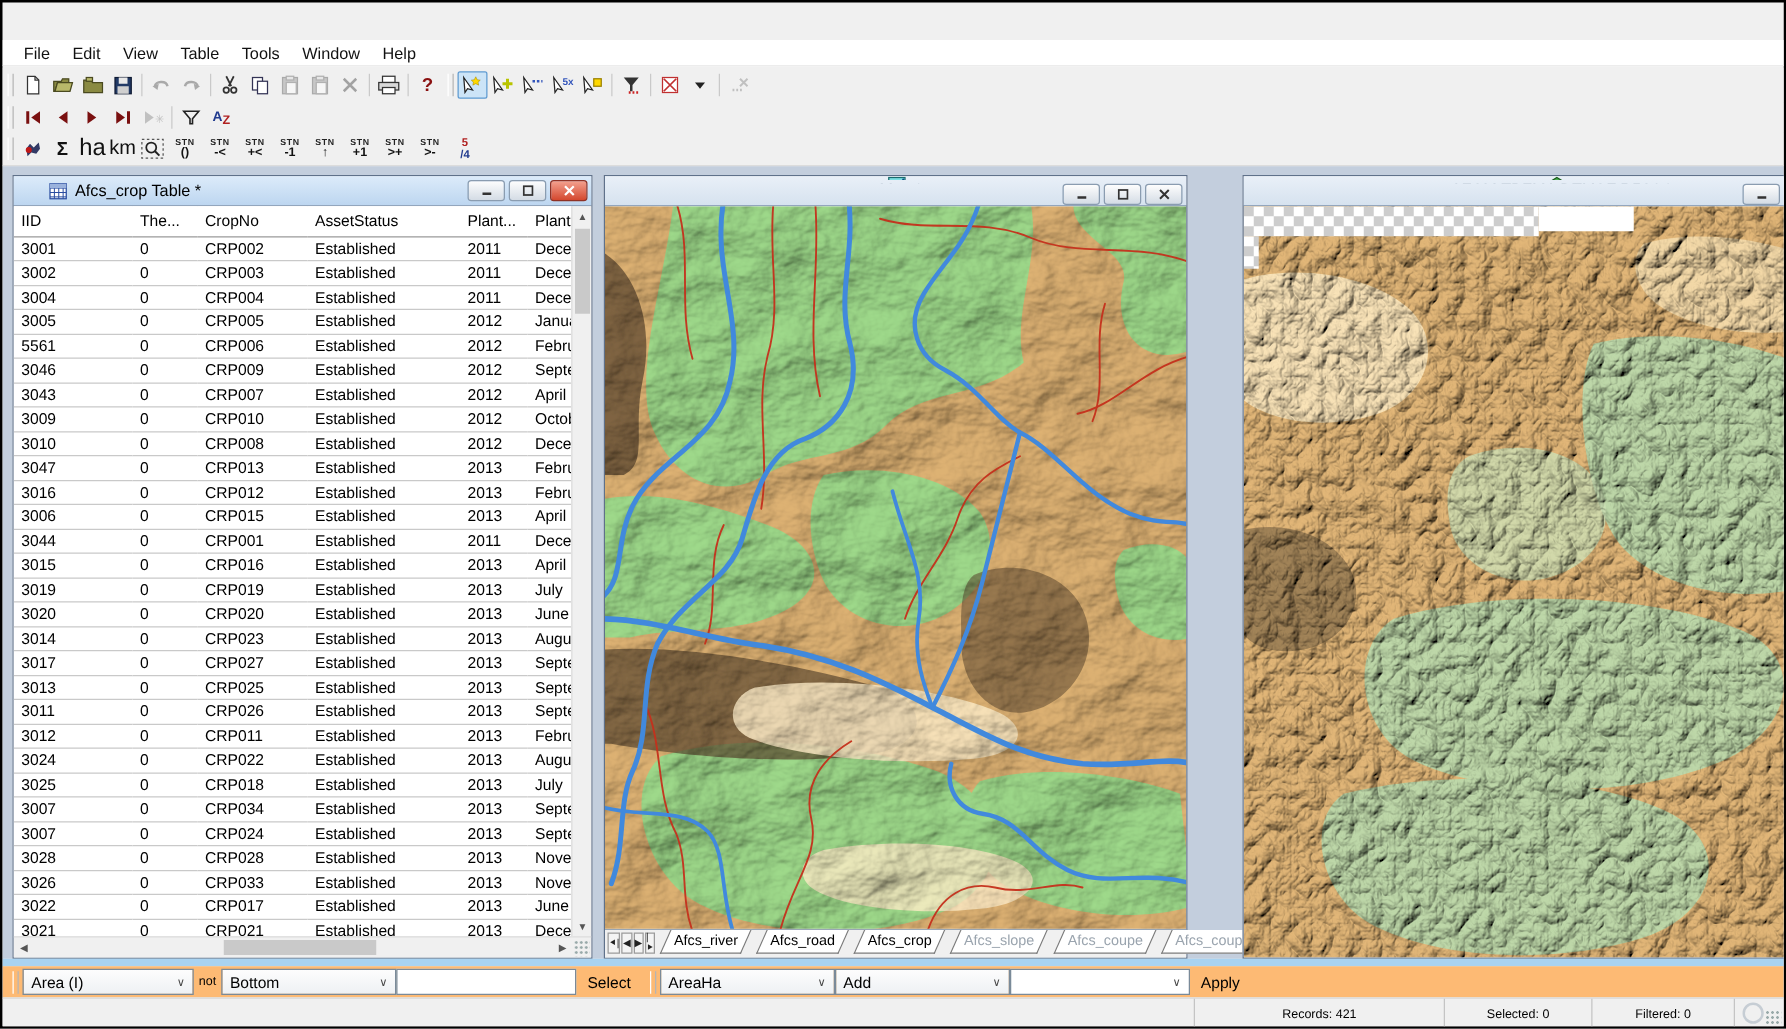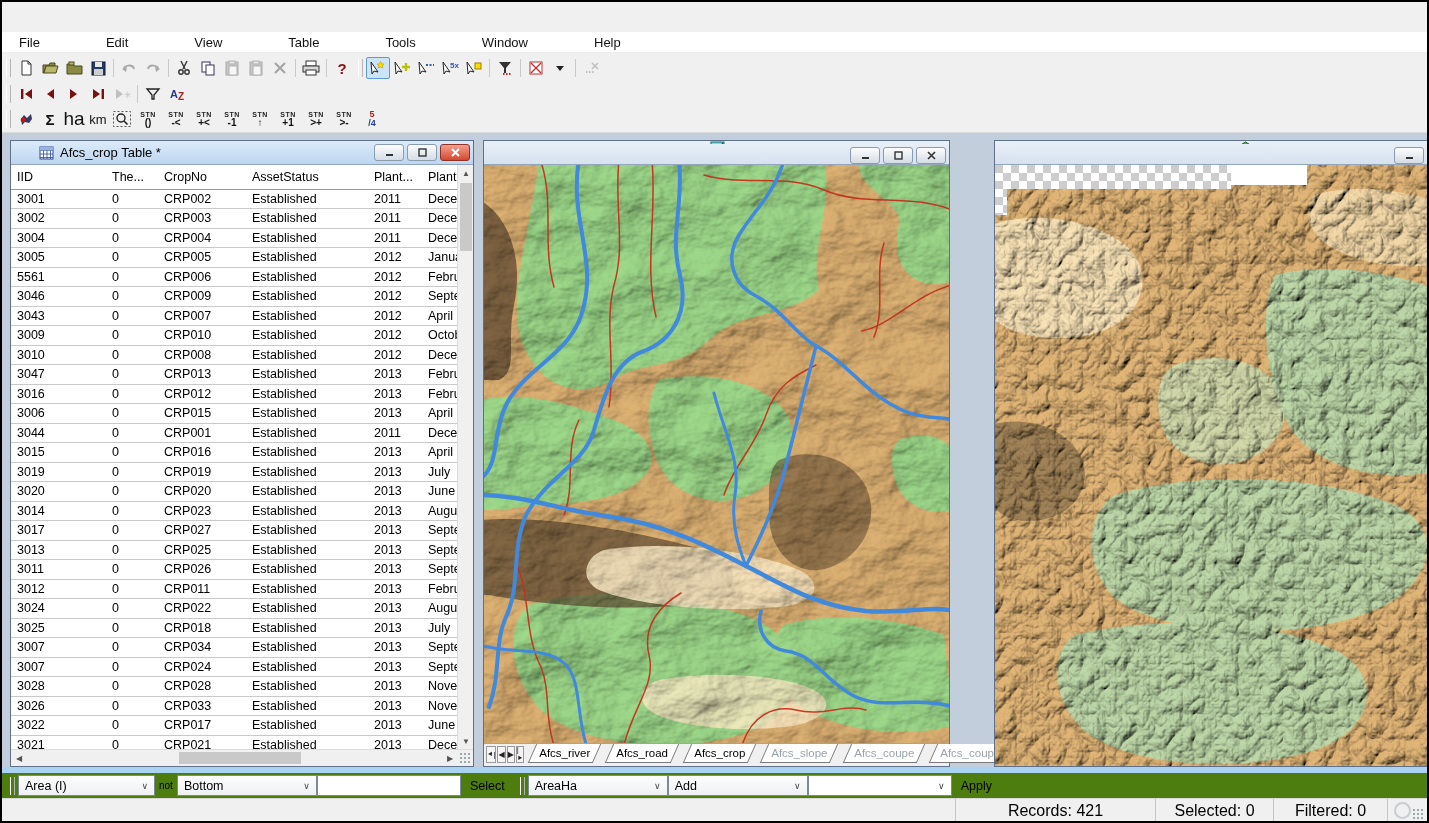--- a/index.html
+++ b/index.html
@@ -8,21 +8,21 @@
   #app { position:relative; width:1429px; height:823px; background:#f0f0f0; border:2px solid #000; overflow:hidden; }
 
   
   .titlebar { position:absolute; left:0; top:0; width:100%; height:30px; background:#fff; display:flex; align-items:center; padding-left:8px; }
   .applogo { width:20px; height:18px; margin-right:7px; }
   .apptitle { font-size:13px; color:#000; }
   .wctrls { margin-left:auto; display:flex; height:30px; }
   .wctrl { width:46px; height:30px; display:flex; align-items:center; justify-content:center; font-size:14px; color:#222; }
 
   
-  .menubar { position:absolute; left:0; top:30px; width:100%; height:21px; background:#fff; display:flex; align-items:center; padding-left:8px; border-bottom:1px solid #ececec;gap:48px; }
+  .menubar { position:absolute; left:0; top:30px; width:100%; height:21px; background:#fff; display:flex; align-items:center; padding-left:8px; border-bottom:1px solid #ececec; }
   .menu-item { font-size:13px; color:#111; padding:2px 9px; }
 
   
   .tbrow { position:absolute; left:0; width:100%; background:#f0f0f0; display:flex; align-items:center; }
   #tb1 { top:52px; height:28px; }
   #tb2 { top:80px; height:24px; }
   #tb3 { top:104px; height:27px; border-bottom:1px solid #dcdcdc; }
   .grip { width:5px; height:18px; border-left:1px solid #fff; border-right:1px solid #b5b5b5; margin:0 3px 0 4px; }
   .sep  { width:1px; height:18px; background:#c9c9c9; margin:0 3px; }
   .tbtn { min-width:24px; height:22px; display:flex; align-items:center; justify-content:center; border:1px solid transparent; border-radius:2px; position:relative; }
@@ -69,27 +69,27 @@
   .mtab { height:19px; margin:0 5px 0 7px; padding:0 6px; background:#fff; border:1px solid #7a7a7a; border-top:none; transform:skewX(-24deg); display:flex; align-items:center; }
   .mtab span { transform:skewX(24deg); font-size:11.5px; color:#000; white-space:nowrap; }
   .mtab.offtab span { color:#9aa4ae; }
 
   
   #dtmwin { left:992px; width:500px;font-style:italic; }
   .dtmbody { position:absolute; left:0; top:24px; width:462px; height:601px; overflow:hidden; }
 
   
   .bluestrip { position:absolute; left:0; top:765px; width:100%; height:6px; background:#a9d3f1; }
-  .ctrlbar { position:absolute; left:0; top:771px; width:100%; height:25px; background:#4d7c0f; display:flex; align-items:center; }
+  .ctrlbar { position:absolute; left:0; top:771px; width:100%; height:25px; background:#fdba74; display:flex; align-items:center; }
   .dd { height:21px; border:1px solid #7a8a99; background:linear-gradient(180deg,#fdfdfd,#eef1f4); display:flex; align-items:center; font-size:12.5px; color:#000; padding-left:6px; position:relative; }
   .dd .chev { margin-left:auto; margin-right:6px; color:#444; font-size:9px; }
   .tin { height:21px; border:1px solid #7a8a99; background:#fff; }
   .flatbtn { font-size:12.5px; color:#000; padding:2px 9px; }
   .notlbl { font-size:10px; color:#000; padding:0 4px; }
-  .statusbar { position:absolute; left:0; top:796px; width:100%; height:25px; background:#f0f0f0; border-top:1px solid #d8d8d8; font-size:16px; color:#000; }
+  .statusbar { position:absolute; left:0; top:796px; width:100%; height:25px; background:#f0f0f0; border-top:1px solid #d8d8d8; font-size:10px; color:#000; }
   .stseg { position:absolute; top:0; height:100%; display:flex; align-items:center; justify-content:center; border-left:1px solid #c4c4c4; }
   .stcircle { position:absolute; width:17px; height:17px; border:2px solid #c6cdd4; border-radius:50%; top:3px; left:1392px; }
 </style>
 </head>
 <body>
 
 <div id="app">
 
 
   <div class="menubar" id="menubar">
@@ -296,21 +296,21 @@
           <circle cx="5" cy="8" r="2.4" fill="#c01818"></circle>
         </svg>
       </div>
     <div class="tbtn">
         <span class="txtic" style="font-size:15px">Σ</span>
       </div>
     <div class="tbtn">
         <span class="txtic" style="font-weight:normal;font-size:19px">ha</span>
       </div>
     <div class="tbtn">
-        <span class="txtic" style="font-weight:normal;font-size:13px">km</span>
+        <span class="txtic" style="font-weight:normal;font-size:16px">km</span>
       </div>
     <div class="tbtn">
         <svg width="20" height="18">
           <rect x="1.5" y="1.5" width="17" height="15" fill="none" stroke="#555" stroke-dasharray="2 2"></rect>
           <circle cx="9" cy="8" r="4" fill="none" stroke="#222" stroke-width="1.4"></circle>
           <path d="M12 11 l3.5 3.5" stroke="#222" stroke-width="1.6"></path>
         </svg>
       </div>
     <div id="stn-group" style="display:flex;align-items:center">
         <div class="tbtn">

